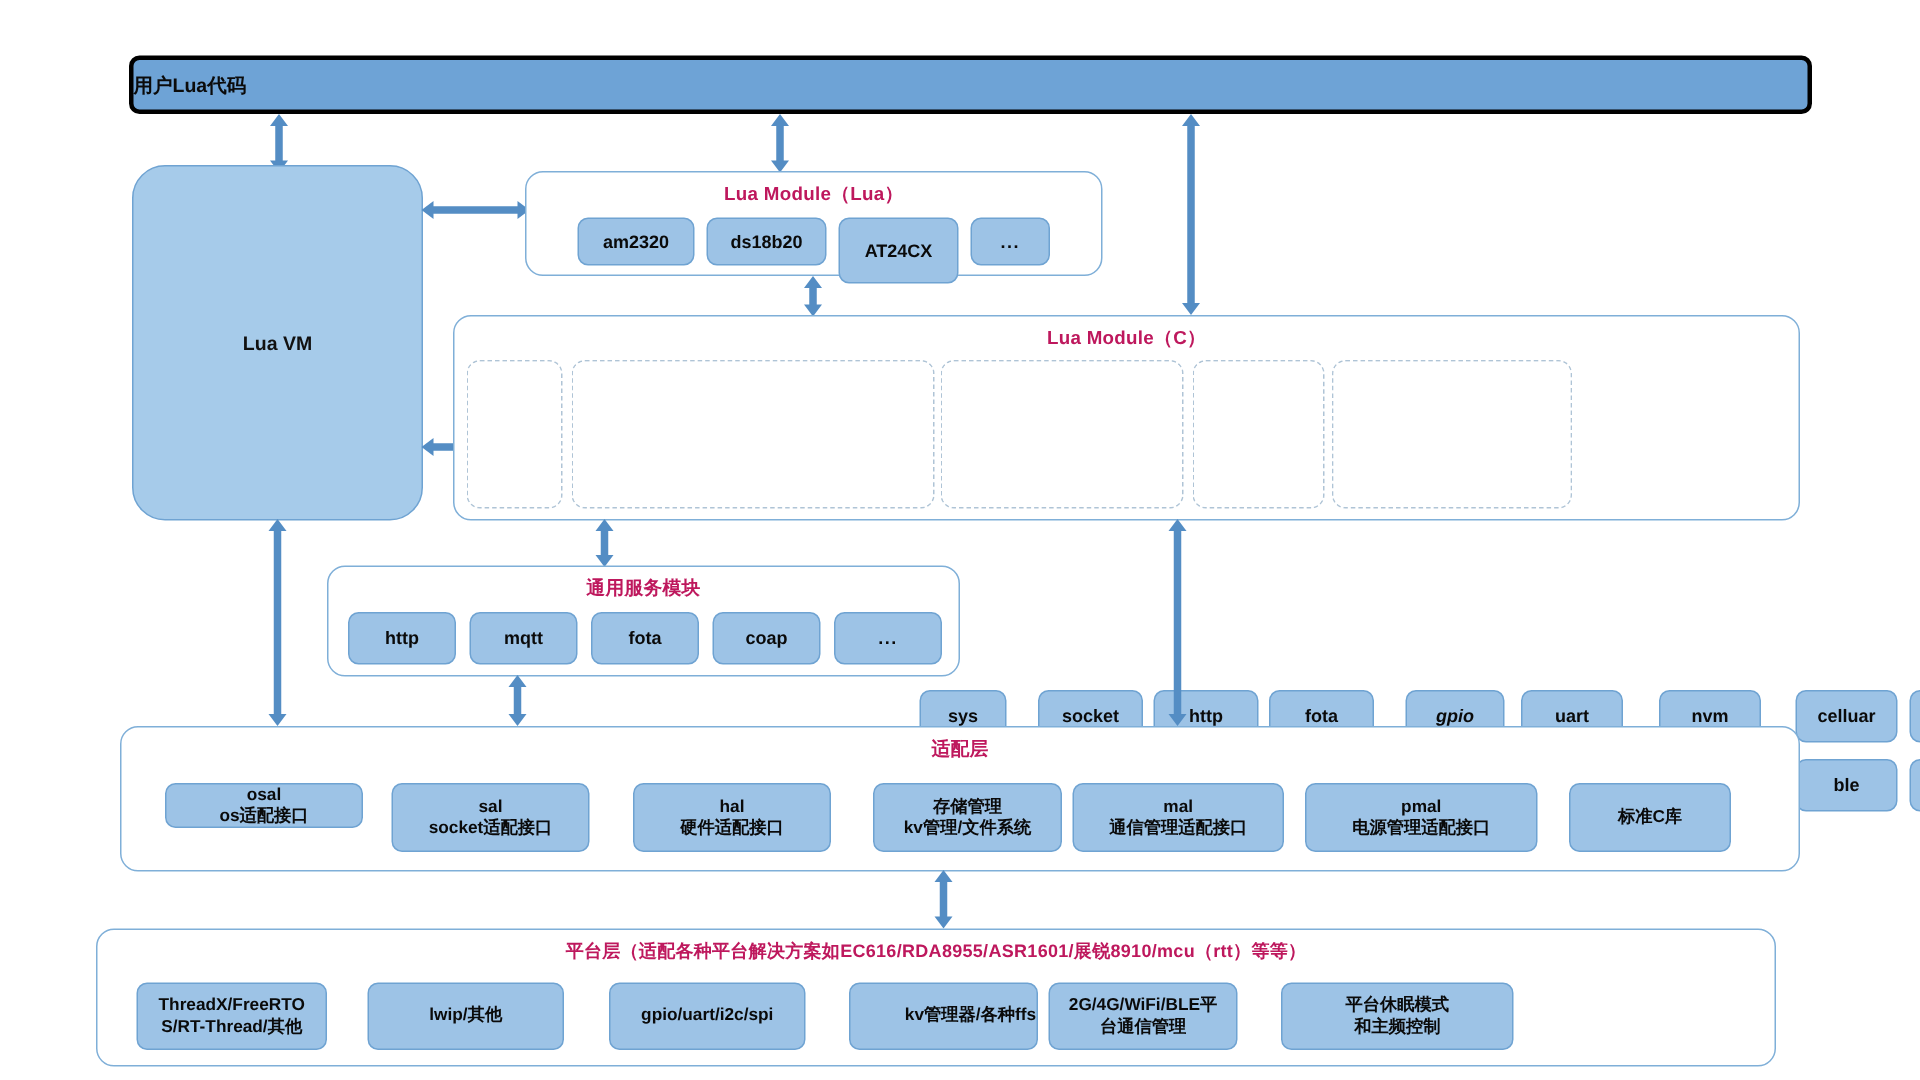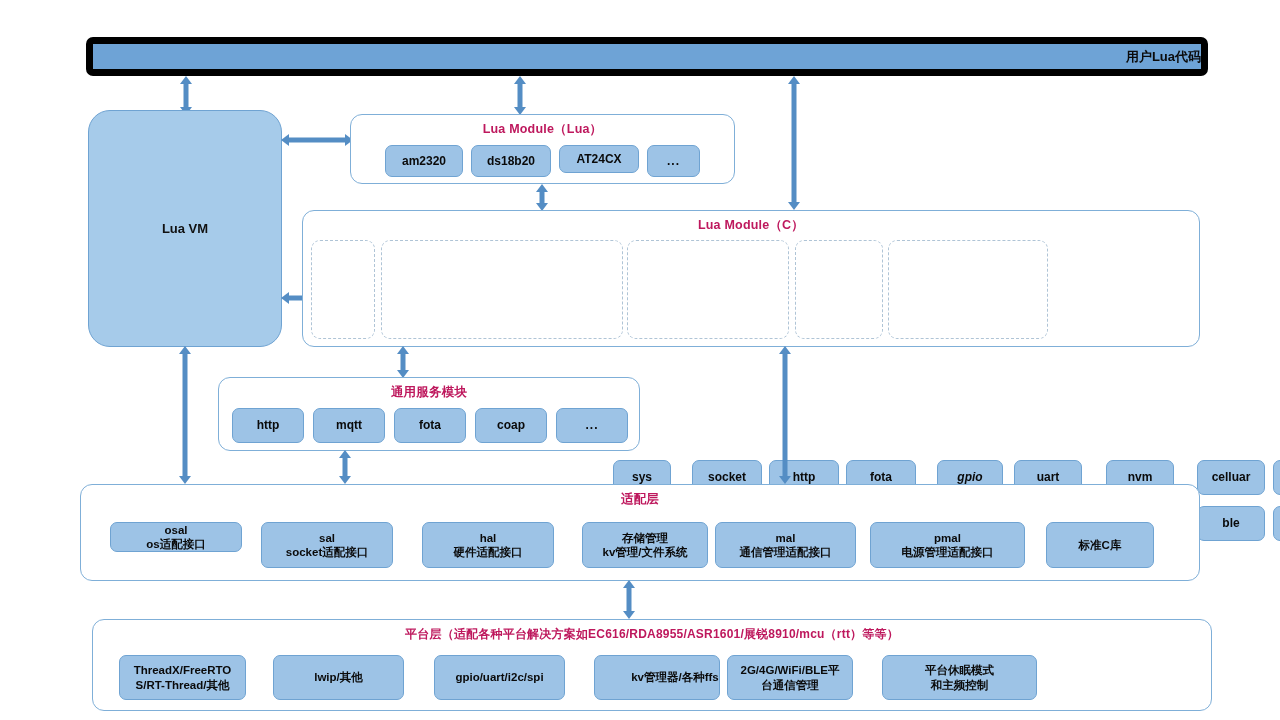--- a/index.html
+++ b/index.html
@@ -10,23 +10,23 @@
     overflow:hidden;
     position:relative;
   }
   #stage{position:absolute;left:0;top:0;width:1280px;height:720px;}
 
   
   .abs{position:absolute;box-sizing:border-box;}
 
   .header-bar{
     background:#6EA3D6;
-    border:7px solid #000000;
+    border:3px solid #000000;
     border-radius:7px;
-    display:flex;align-items:center;justify-content:flex-end;
+    display:flex;align-items:center;justify-content:flex-start;
     color:#0b0b0b;font-weight:bold;font-size:13px;
   }
 
   .vm-box{
     background:#A6CBEA;
     border:1px solid #6FA3D2;
     border-radius:22px;
     display:flex;align-items:center;justify-content:center;
     color:#111;font-weight:bold;font-size:13px;
   }
@@ -139,21 +139,21 @@
   <div class="abs arrow v-arrow" style="left:175px;top:346px;width:20px;height:138px;">
     <div class="head up"></div>
       <div class="shaft"></div>
       <div class="head down"></div>
   </div>
 
   <div class="abs panel" style="left:350px;top:114px;width:385px;height:70px;">
     <div class="panel-title">Lua Module（Lua）</div>
     <div class="abs mod" style="left:34px;top:30px;width:78px;height:32px;">am2320</div>
     <div class="abs mod" style="left:120px;top:30px;width:80px;height:32px;">ds18b20</div>
-    <div class="abs mod" style="left:208px;top:30px;width:80px;height:28px;">AT24CX</div>
+    <div class="abs mod" style="left:208px;top:30px;width:80px;height:44px;">AT24CX</div>
     <div class="abs mod dots" style="left:296px;top:30px;width:53px;height:32px;">...</div>
   </div>
 
   <div class="abs arrow v-arrow" style="left:532px;top:184px;width:20px;height:27px;">
     <div class="head up"></div>
       <div class="shaft"></div>
       <div class="head down"></div>
   </div>
 
   <div class="abs panel" style="left:302px;top:210px;width:898px;height:137px;">
@@ -261,21 +261,21 @@
       </div>
     </div>
   </div>
 
   <div class="abs arrow v-arrow" style="left:619px;top:580px;width:20px;height:39px;">
     <div class="head up"></div>
       <div class="shaft"></div>
       <div class="head down"></div>
   </div>
 
-  <div class="abs panel" style="left:92px;top:619px;width:1120px;height:92px;">
+  <div class="abs panel" style="left:64px;top:619px;width:1120px;height:92px;">
     <div class="panel-title small">平台层（适配各种平台解决方案如EC616/RDA8955/ASR1601/展锐8910/mcu（rtt）等等）</div>
 
     <div class="abs mod two-line" style="left:26px;top:35px;width:127px;height:45px;">
       <div>
         <div>ThreadX/FreeRTO</div>
         <div>S/RT-Thread/其他</div>
       </div>
     </div>
     <div class="abs mod two-line" style="left:180px;top:35px;width:131px;height:45px;">
       <div>

